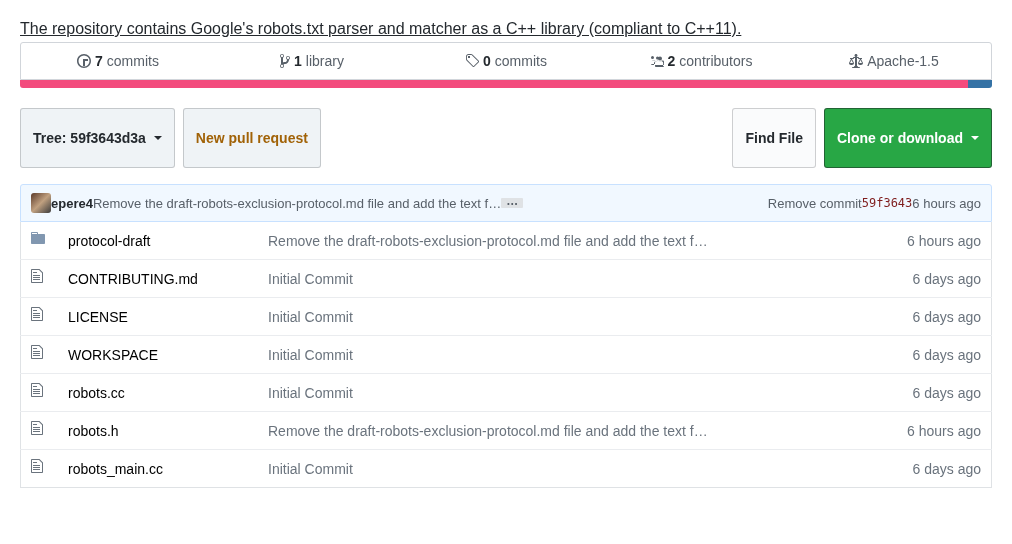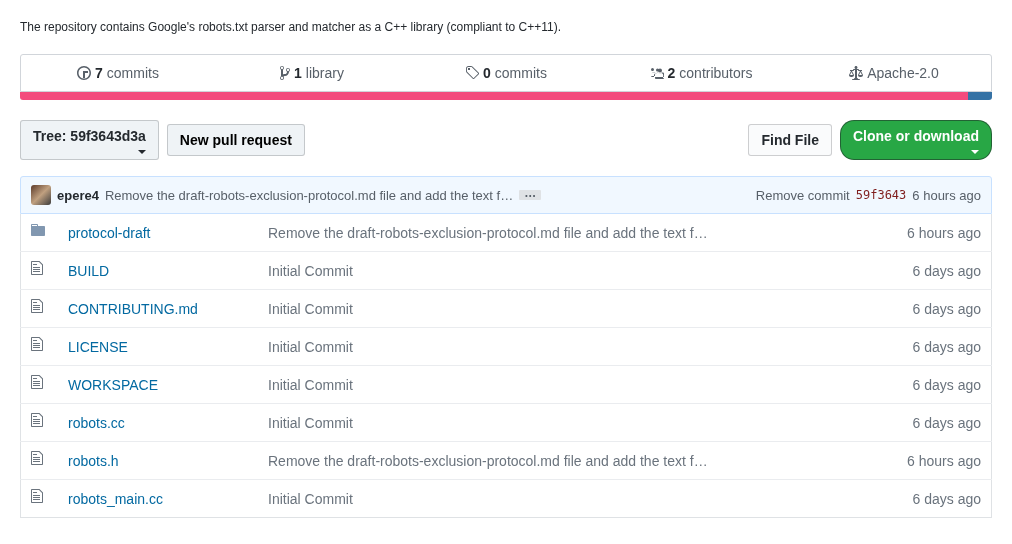--- a/index.html
+++ b/index.html
@@ -8,23 +8,24 @@
     font-family: -apple-system, BlinkMacSystemFont, "Segoe UI", Helvetica, Arial, sans-serif;
     font-size: 14px;
     color: #24292e;
     background: #fff;
   }
   .container {
     width: 972px;
     margin: 0 auto;
   }
   .description {
-    font-size: 12px;
-    color: #24292e;
-    margin-bottom: 20px;
+    font-size: 16px;
+    color: #24292e;
+    margin-bottom: 4px;
+    text-decoration: underline;
   }
   .summary-bar {
     display: flex;
     border: 1px solid #d1d5da;
     border-top-left-radius: 3px;
     border-top-right-radius: 3px;
     background: #fff;
   }
   .summary-item {
     flex: 1;
@@ -55,67 +56,64 @@
     height: 100%;
   }
   .actions-row {
     display: flex;
     align-items: center;
     margin-bottom: 16px;
     gap: 8px;
   }
   .btn {
     display: inline-flex;
-    align-items: flex-end;
-    padding: 5px 12px;
+    align-items: center;
+    padding: 19px 12px;
     font-size: 14px;
     font-weight: 600;
     line-height: 20px;
     border: 1px solid rgba(27,31,35,0.2);
     border-radius: 3px;
     background-color: #eff3f6;
     color: #24292e;
     cursor: pointer;
     gap: 4px;
-    flex-direction: column;
   }
   .btn-disabled {
-    color: #000000;
+    color: #a16207;
     cursor: default;
   }
   .btn-white {
     background-color: #fafbfc;
     font-weight: 600;
   }
   .btn-primary {
     background-color: #28a745;
     color: #fff;
     border-color: rgba(27,31,35,0.5);
-    border-radius: 14px;
   }
   .spacer { flex: 1; }
   .caret {
     display: inline-block;
     width: 0;
     height: 0;
     border-left: 4px solid transparent;
     border-right: 4px solid transparent;
     border-top: 4px solid currentColor;
     margin-left: 4px;
   }
   .commit-summary {
     display: flex;
     align-items: center;
     padding: 8px 10px;
     background: #f1f8ff;
     border: 1px solid #c8e1ff;
     border-top-left-radius: 3px;
     border-top-right-radius: 3px;
     font-size: 13px;
-    gap: 6px;
   }
   .avatar {
     width: 20px;
     height: 20px;
     border-radius: 3px;
     background: linear-gradient(135deg,#5b3a29,#c0a080 50%,#3b3b3b);
     flex-shrink: 0;
   }
   .commit-author {
     font-weight: 600;
@@ -163,21 +161,21 @@
   td.icon-cell {
     width: 17px;
     padding-right: 2px;
     padding-left: 10px;
   }
   td.name-cell {
     width: 180px;
     white-space: nowrap;
   }
   td.name-cell a {
-    color: #0369a1;
+    color: #000000;
     text-decoration: none;
   }
   td.msg-cell {
     color: #6a737d;
   }
   td.age-cell {
     color: #6a737d;
     text-align: right;
     white-space: nowrap;
     width: 120px;
@@ -218,21 +216,21 @@
       <svg width="16" height="16" viewBox="0 0 16 16">
           <path d="M16 12.999c0 .439-.45 1-1 1H7.995c-.539 0-.994-.447-.995-.999v-1.004H4.001c-.308 0-.602-.152-.795-.393A1.028 1.028 0 0 1 3 10.999V10c0-.687.316-1.335.866-1.769.276-.217.593-.387.934-.5a5.607 5.607 0 0 0 1.993.142 3.9 3.9 0 0 1 .694.208 4.297 4.297 0 0 0-1.489-.266C4.454 7.806 3 8.449 3 10v1h3.995L7 9.999c0-1.316 1.104-2.197 2.504-2.197.481 0 .945.118 1.35.332A2.766 2.766 0 0 0 12 8.499c.522 0 1.006-.145 1.418-.396a2.732 2.732 0 0 1 .929.477c.545.434.862 1.082.857 1.769l-.204 2.65zM9.5 6.5a1.5 1.5 0 1 0 0-3 1.5 1.5 0 0 0 0 3zM6 4.5a1.5 1.5 0 1 1-3 0 1.5 1.5 0 0 1 3 0zm6 3a2 2 0 1 0 0-4 2 2 0 0 0 0 4zm-2.5.5c-2 0-3.5.782-3.5 2v2h10l.204-2.65c.005-.687-.312-1.335-.857-1.769A3.72 3.72 0 0 0 12 8.5c-.652 0-1.26-.181-1.775-.495A2.987 2.987 0 0 0 9.5 8.001z"></path>
         </svg>
       <strong>2</strong>
       <span>contributors</span>
     </a>
     <a class="summary-item">
       <svg width="14" height="16" viewBox="0 0 14 16">
           <path d="M7 4c-.83 0-1.5-.67-1.5-1.5S6.17 1 7 1s1.5.67 1.5 1.5S7.83 4 7 4zm7 6c0 1.11-.89 2-2 2h-1c-1.11 0-2-.89-2-2l2-4h-1c-.55 0-1-.45-1-1H8v8c.42 0 1 .45 1 1h1c.42 0 1 .45 1 1H3c0-.55.58-1 1-1h1c0-.55.58-1 1-1h.03L6 5H5c0 .55-.45 1-1 1H3l2 4c0 1.11-.89 2-2 2H2c-1.11 0-2-.89-2-2l2-4H1V5h3c0-.55.45-1 1-1h4c.55 0 1 .45 1 1h3v1h-1l2 4zM2.5 7L1 10h3L2.5 7zM13 10l-1.5-3-1.5 3h3z"></path>
         </svg>
-      <span>Apache-2.0</span>
+      <span>Apache-1.5</span>
     </a>
   </div>
 
   <div class="lang-bar" id="lang-bar">
       <div class="lang-seg" style="background: rgb(243, 75, 125); width: 97.5%;"></div>
       <div class="lang-seg" style="background: rgb(53, 114, 165); width: 2.5%;"></div>
     </div>
 
   <div class="actions-row">
     <button class="btn">
@@ -266,28 +264,20 @@
               <path d="M13 4H7V3c0-.66-.31-1-1-1H1c-.55 0-1 .45-1 1v10c0 .55.45 1 1 1h12c.55 0 1-.45 1-1V5c0-.55-.45-1-1-1zM6 4H1V3h5v1z"></path>
             </svg></td>
           <td class="name-cell"><a>protocol-draft</a></td>
           <td class="msg-cell">Remove the draft-robots-exclusion-protocol.md file and add the text f…</td>
           <td class="age-cell">6 hours ago</td>
         </tr>
         <tr>
           <td class="icon-cell"><svg class="file-icon" width="12" height="16" viewBox="0 0 12 16">
               <path d="M6 5H2V4h4v1zM2 8h7V7H2v1zm0 2h7V9H2v1zm0 2h7v-1H2v1zm10-7.5V14c0 .55-.45 1-1 1H1c-.55 0-1-.45-1-1V2c0-.55.45-1 1-1h7.5L12 4.5zM11 5L8 2H1v12h10V5z"></path>
             </svg></td>
-          <td class="name-cell"><a>BUILD</a></td>
-          <td class="msg-cell">Initial Commit</td>
-          <td class="age-cell">6 days ago</td>
-        </tr>
-        <tr>
-          <td class="icon-cell"><svg class="file-icon" width="12" height="16" viewBox="0 0 12 16">
-              <path d="M6 5H2V4h4v1zM2 8h7V7H2v1zm0 2h7V9H2v1zm0 2h7v-1H2v1zm10-7.5V14c0 .55-.45 1-1 1H1c-.55 0-1-.45-1-1V2c0-.55.45-1 1-1h7.5L12 4.5zM11 5L8 2H1v12h10V5z"></path>
-            </svg></td>
           <td class="name-cell"><a>CONTRIBUTING.md</a></td>
           <td class="msg-cell">Initial Commit</td>
           <td class="age-cell">6 days ago</td>
         </tr>
         <tr>
           <td class="icon-cell"><svg class="file-icon" width="12" height="16" viewBox="0 0 12 16">
               <path d="M6 5H2V4h4v1zM2 8h7V7H2v1zm0 2h7V9H2v1zm0 2h7v-1H2v1zm10-7.5V14c0 .55-.45 1-1 1H1c-.55 0-1-.45-1-1V2c0-.55.45-1 1-1h7.5L12 4.5zM11 5L8 2H1v12h10V5z"></path>
             </svg></td>
           <td class="name-cell"><a>LICENSE</a></td>
           <td class="msg-cell">Initial Commit</td>

